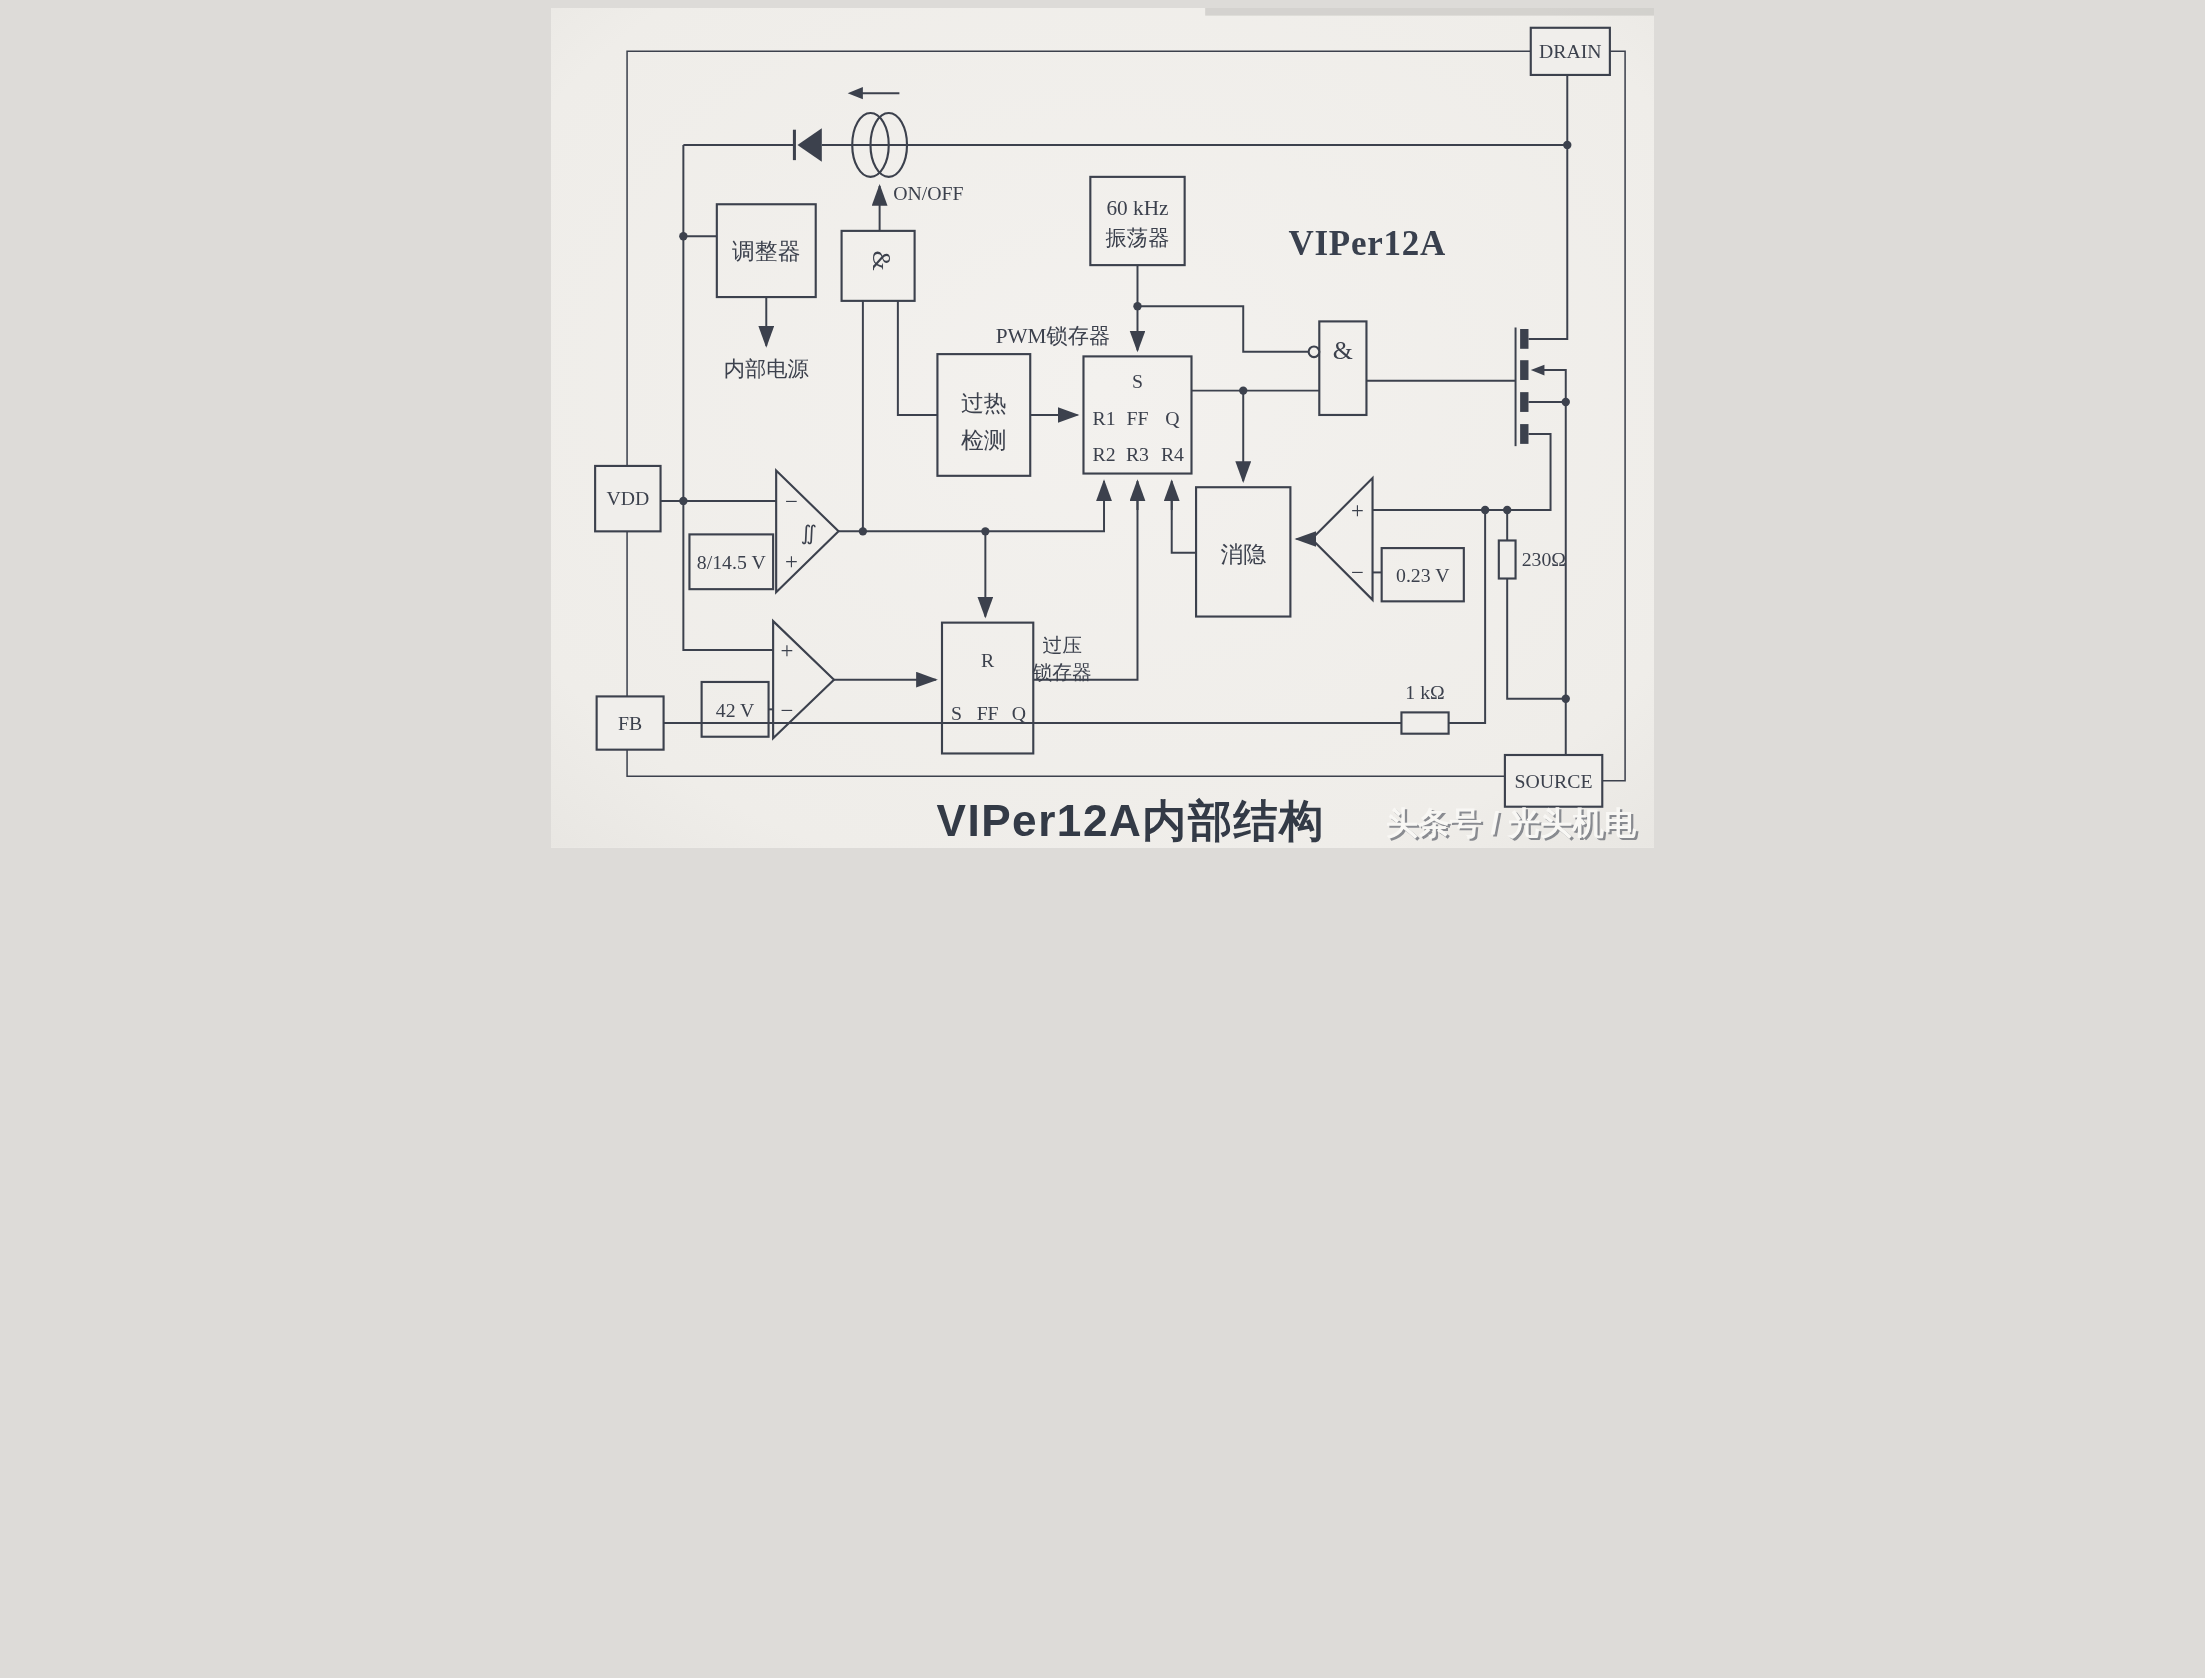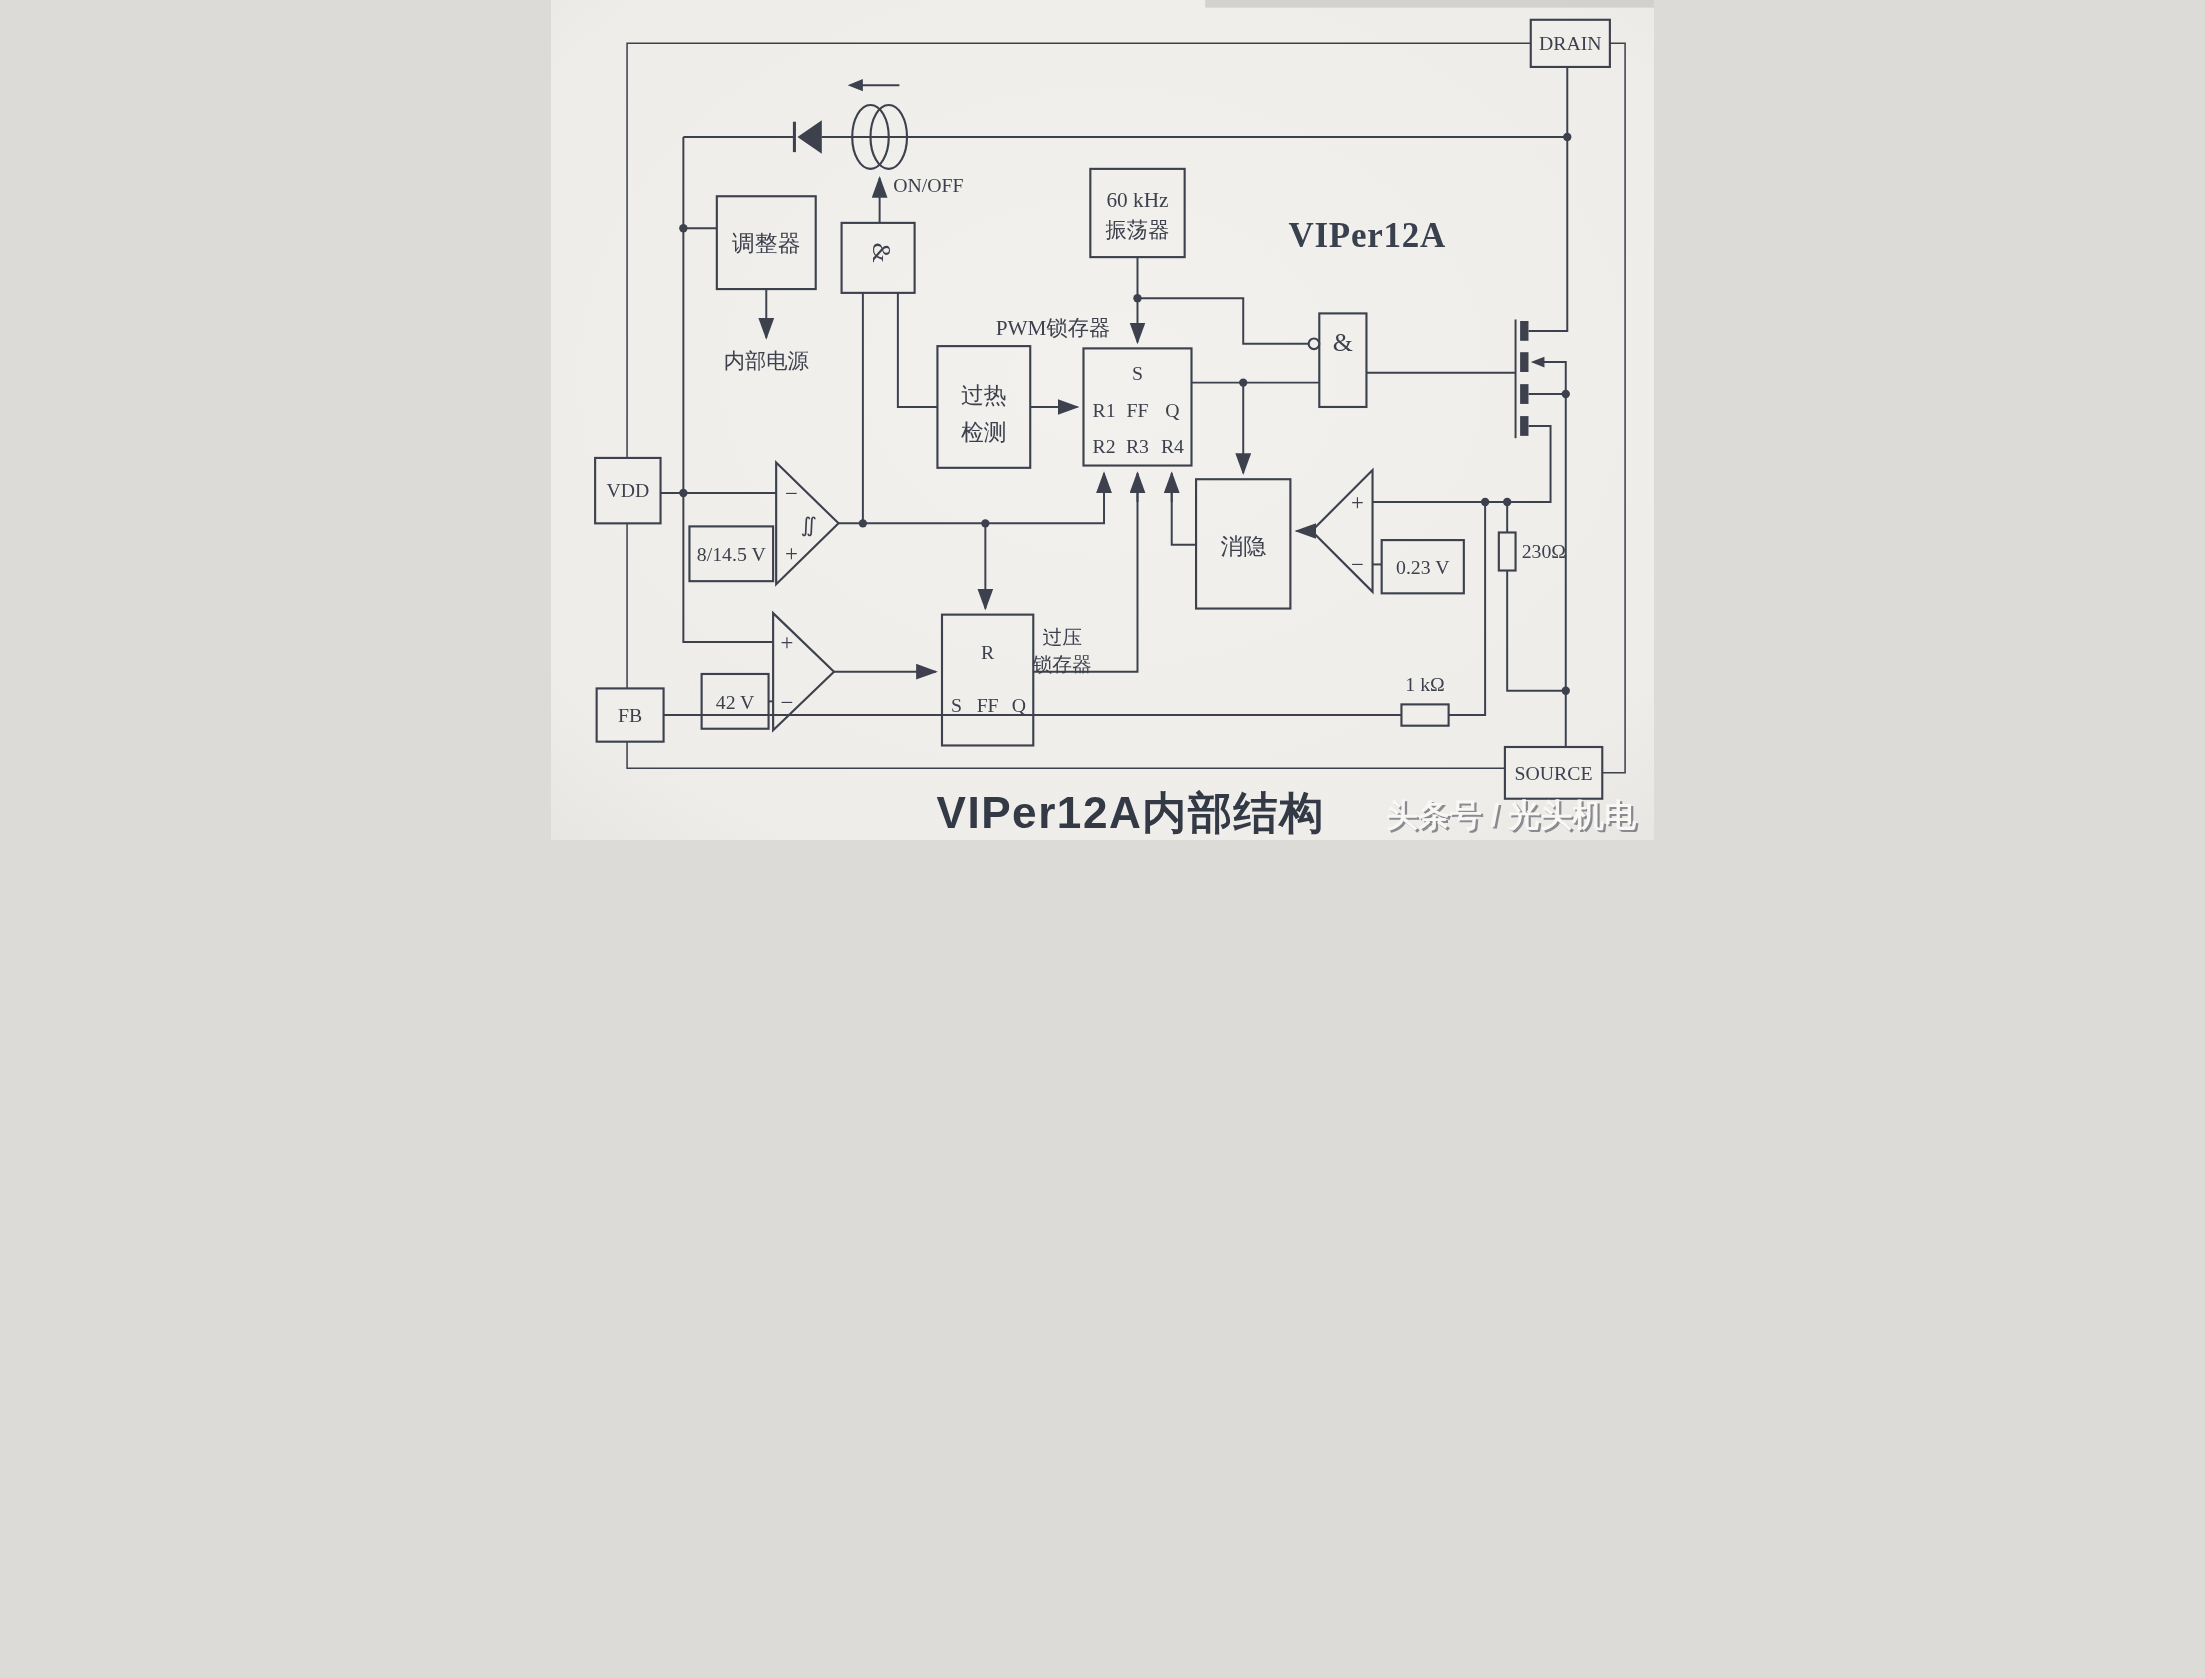--- a/index.html
+++ b/index.html
@@ -1,16 +1,16 @@
 <!DOCTYPE html>
 <html style="font-size:9.7px"><head>
 <meta charset="utf-8">
 <style>
   html,body{margin:0;padding:0;background:#dddbd8;}
-  .page{width:100%;max-width:1103px;margin:0 auto;}
+  .page{width:100%;max-width:1103px;margin:8px auto;}
   svg{display:block;width:100%;height:auto;background:#f0eeeb;}
   .wire{stroke:#3c414d;stroke-width:2.6;fill:none;}
   .wire-thin{stroke:#3c414d;stroke-width:2;fill:none;}
   .boxline{stroke:#3c414d;stroke-width:2.8;fill:none;}
   .boxfill{stroke:#3c414d;stroke-width:2.8;fill:#f0eeeb;}
   .ink{fill:#3c414d;}
   .lbl{font-family:"Liberation Serif","DejaVu Serif",serif;fill:#3c414d;} .sz26{font-size:26px;} .sz28{font-size:28px;} .sz30{font-size:30px;}
   .chip{font-family:"Liberation Serif","DejaVu Serif",serif;font-weight:bold;font-size:46px;fill:#39404e;letter-spacing:1px;}
   .hyst{font-family:"DejaVu Sans",sans-serif;font-style:italic;font-size:27px;fill:#3c414d;}
   .amp{font-family:"Liberation Serif","DejaVu Serif",serif;font-size:34px;fill:#3c414d;}

